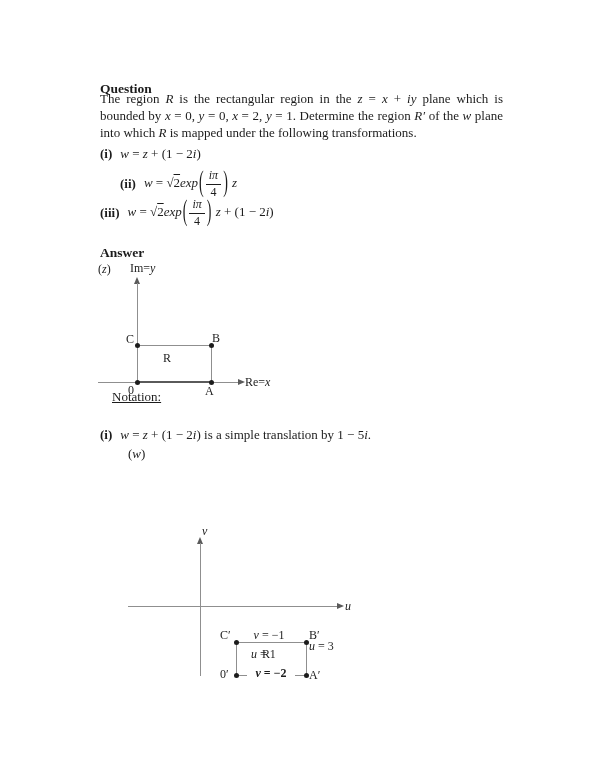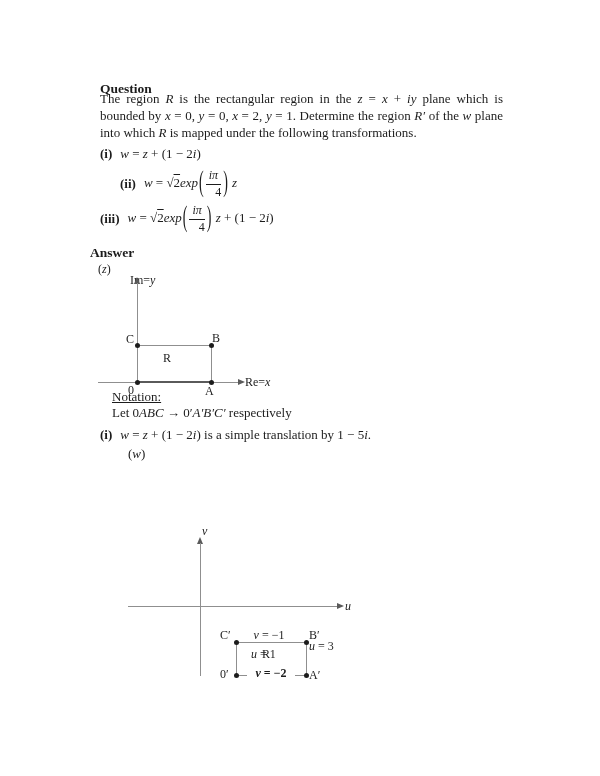--- a/index.html
+++ b/index.html
@@ -12,21 +12,21 @@
   }
   .abs { position:absolute; }
   .heading { font-weight:bold; font-size:13.5px; line-height:15px; }
   .para { font-size:13px; line-height:17px; text-align:justify; }
   .item { font-size:13px; display:flex; align-items:center; }
   .item-label { font-weight:bold; margin-right:8px; }
   .mi { font-style:italic; }
   .math { white-space:pre; }
   .sqrt { white-space:nowrap; }
   .radicand { text-decoration:overline; }
-  .frac { display:inline-flex; flex-direction:column; align-items:flex-end; vertical-align:middle; font-size:12px; line-height:1.1; margin:0 1px; }
+  .frac { display:inline-flex; flex-direction:column; align-items:center; vertical-align:middle; font-size:12px; line-height:1.1; margin:0 1px; }
   .fnum { font-style:italic; border-bottom:1px solid var(--ink,#1c1c1c); padding:0 3px 1px 3px; }
   .fden { padding-top:1px; }
   .bigparen { display:inline-block; transform:scaleY(2.05); font-size:14px; margin:0 1px; }
   .underlined { text-decoration:underline; }
   .notation-text { font-size:13px;margin-left:12px; }
   .diagram { position:absolute; }
   .hline { position:absolute; height:1px; background:var(--line,#8f8f8f); }
   .vline { position:absolute; width:1px; background:var(--line,#8f8f8f); }
   .hline.dark { height:2px; background:var(--line_dark,#7a7a7a); }
   .dot { position:absolute; width:5px; height:5px; border-radius:50%; background:var(--ink,#111); }
@@ -47,30 +47,30 @@
   <div class="abs item" style="left:100px;top:146px;">
     <span class="item-label">(i)</span>
     <span class="math"><span class="mi">w</span><span> = </span><span class="mi">z</span><span> + (1 − 2</span><span class="mi">i</span><span>)</span></span>
   </div>
 
   <div class="abs item" style="left:100px;top:167px;height:34px;margin-left:20px;">
     <span class="item-label">(ii)</span>
     <span class="math"><span class="mi">w</span><span> = </span><span class="sqrt"><span>√</span><span class="radicand">2</span></span><span class="mi">exp</span><span class="bigparen">(</span><span class="frac"><span class="fnum">iπ</span><span class="fden">4</span></span><span class="bigparen">)</span><span> </span><span class="mi">z</span></span>
   </div>
 
-  <div class="abs item" style="left:100px;top:202px;height:34px;font-family:Liberation Serif, serif;">
+  <div class="abs item" style="left:100px;top:196px;height:34px;font-family:Liberation Serif, serif;">
     <span class="item-label">(iii)</span>
     <span class="math"><span class="mi">w</span><span> = </span><span class="sqrt"><span>√</span><span class="radicand">2</span></span><span class="mi">exp</span><span class="bigparen">(</span><span class="frac"><span class="fnum">iπ</span><span class="fden">4</span></span><span class="bigparen">)</span><span> </span><span class="mi">z</span><span> + (1 − 2</span><span class="mi">i</span><span>)</span></span>
   </div>
 
-  <div class="abs heading" style="left:90px;top:245px;">Answer</div>
+  <div class="abs heading" style="left:100px;top:245px;">Answer</div>
 
   <div class="diagram" style="left:95px;top:262px;width:230px;height:136px;">
     <span class="dlabel" style="left:3px;top:1px;"><span>(</span><span class="mi">z</span><span>)</span></span>
-    <span class="dlabel" style="left:35px;top:12px;"><span>Im=</span><span class="mi">y</span></span>
+    <span class="dlabel" style="left:35px;top:0px;"><span>Im=</span><span class="mi">y</span></span>
 
     <div class="arrow-up" style="left:39px;top:15px;"></div>
     <div class="vline" style="left:42px;top:21px;height:99px;"></div>
     <div class="hline" style="left:3px;top:120px;width:140px;"></div>
     <div class="arrow-right" style="left:143px;top:117px;"></div>
     <span class="dlabel" style="left:150px;top:114px;"><span>Re=</span><span class="mi">x</span></span>
 
     <div class="hline" style="left:42px;top:83px;width:74px;"></div>
     <div class="vline" style="left:116px;top:83px;height:37px;"></div>
     <div class="hline dark" style="left:42px;top:119px;width:74px;"></div>
@@ -81,21 +81,20 @@
     <div class="dot" style="left:114px;top:118px;"></div>
 
     <span class="dlabel" style="left:31px;top:71px;">C</span>
     <span class="dlabel" style="left:117px;top:70px;">B</span>
     <span class="dlabel" style="left:68px;top:90px;">R</span>
     <span class="dlabel" style="left:33px;top:122px;">0</span>
     <span class="dlabel" style="left:110px;top:123px;">A</span>
   </div>
 
   <div class="abs notation-text underlined" style="left:100px;top:389px;">Notation:</div>
-  <div class="abs notation-text" style="left:100px;top:405px;"><span>Let 0</span><span class="mi">ABC</span><span> → 0′</span><span class="mi">A′B′C′</span><span> respectively</span></div>
 
   <div class="abs item" style="left:100px;top:427px;">
     <span class="item-label">(i)</span>
     <span class="math"><span class="mi">w</span><span> = </span><span class="mi">z</span><span> + (1 − 2</span><span class="mi">i</span><span>) is a simple translation by 1 − 5</span><span class="mi">i</span><span>.</span></span>
   </div>
 
   <div class="abs" style="left:128px;top:446px;font-size:13px;"><span>(</span><span class="mi">w</span><span>)</span></div>
 
   <div class="diagram" style="left:125px;top:525px;width:235px;height:165px;">
     <span class="dlabel" style="left:77px;top:0px;"><span class="mi">v</span></span>

